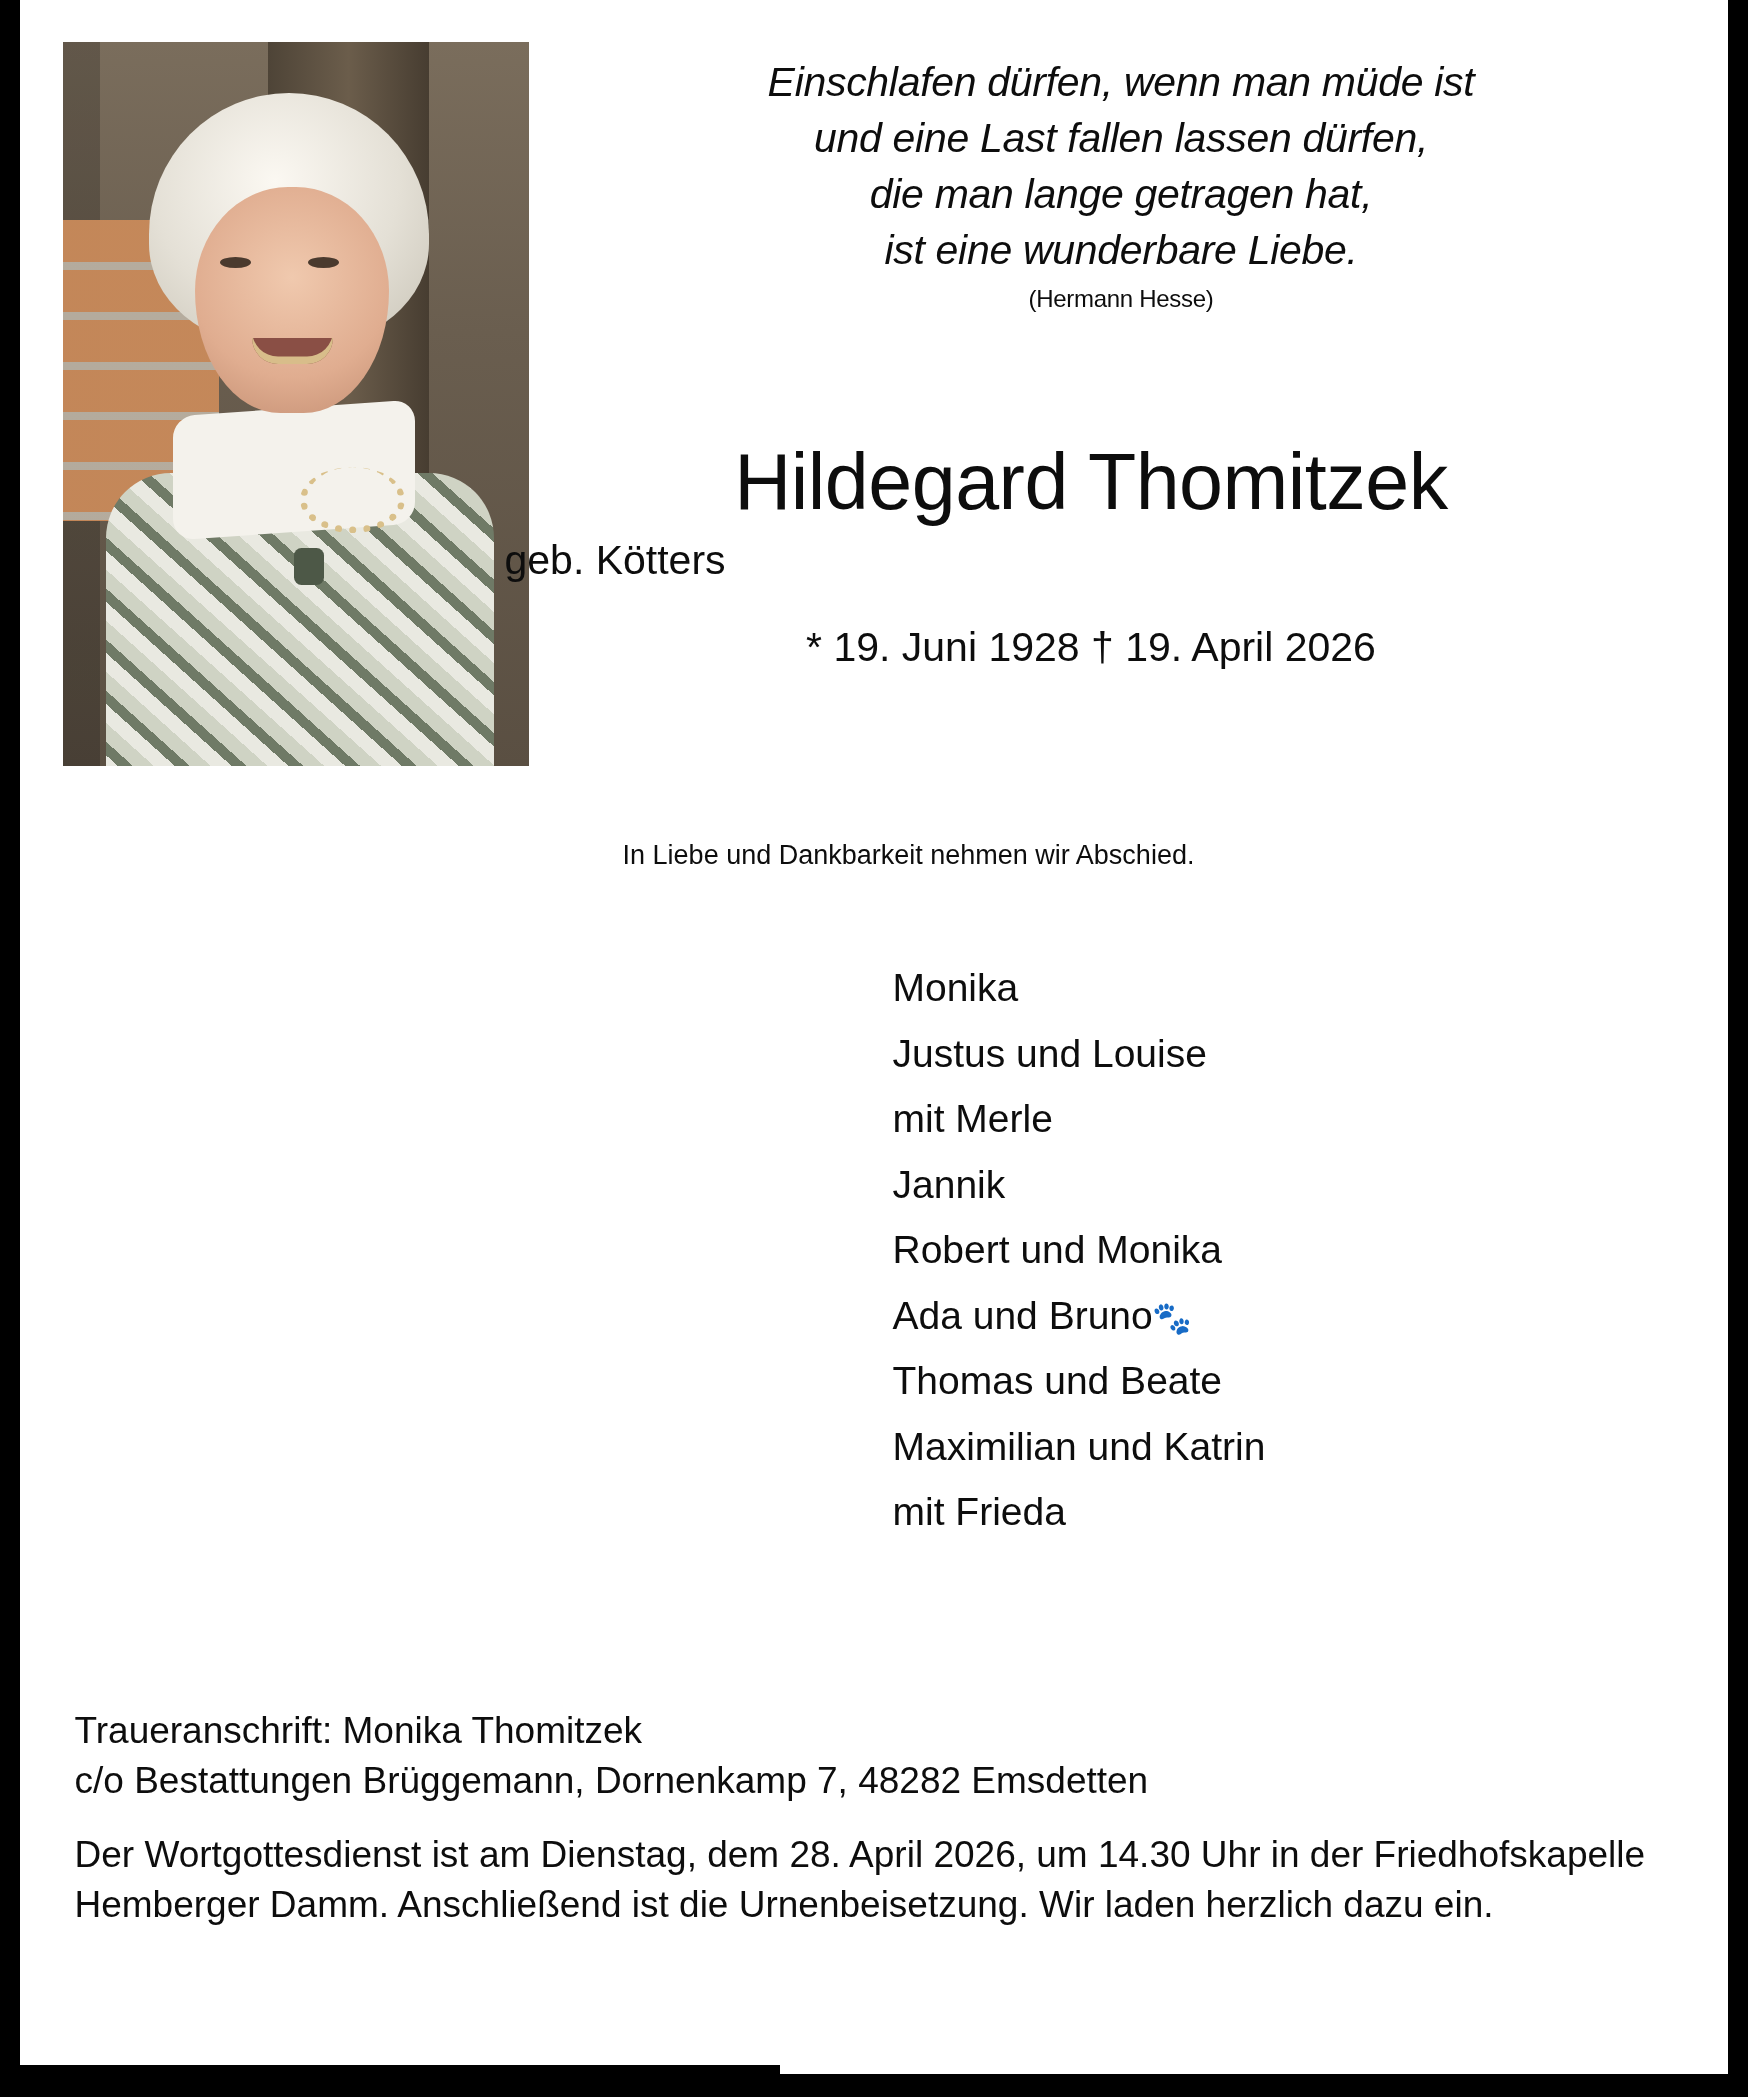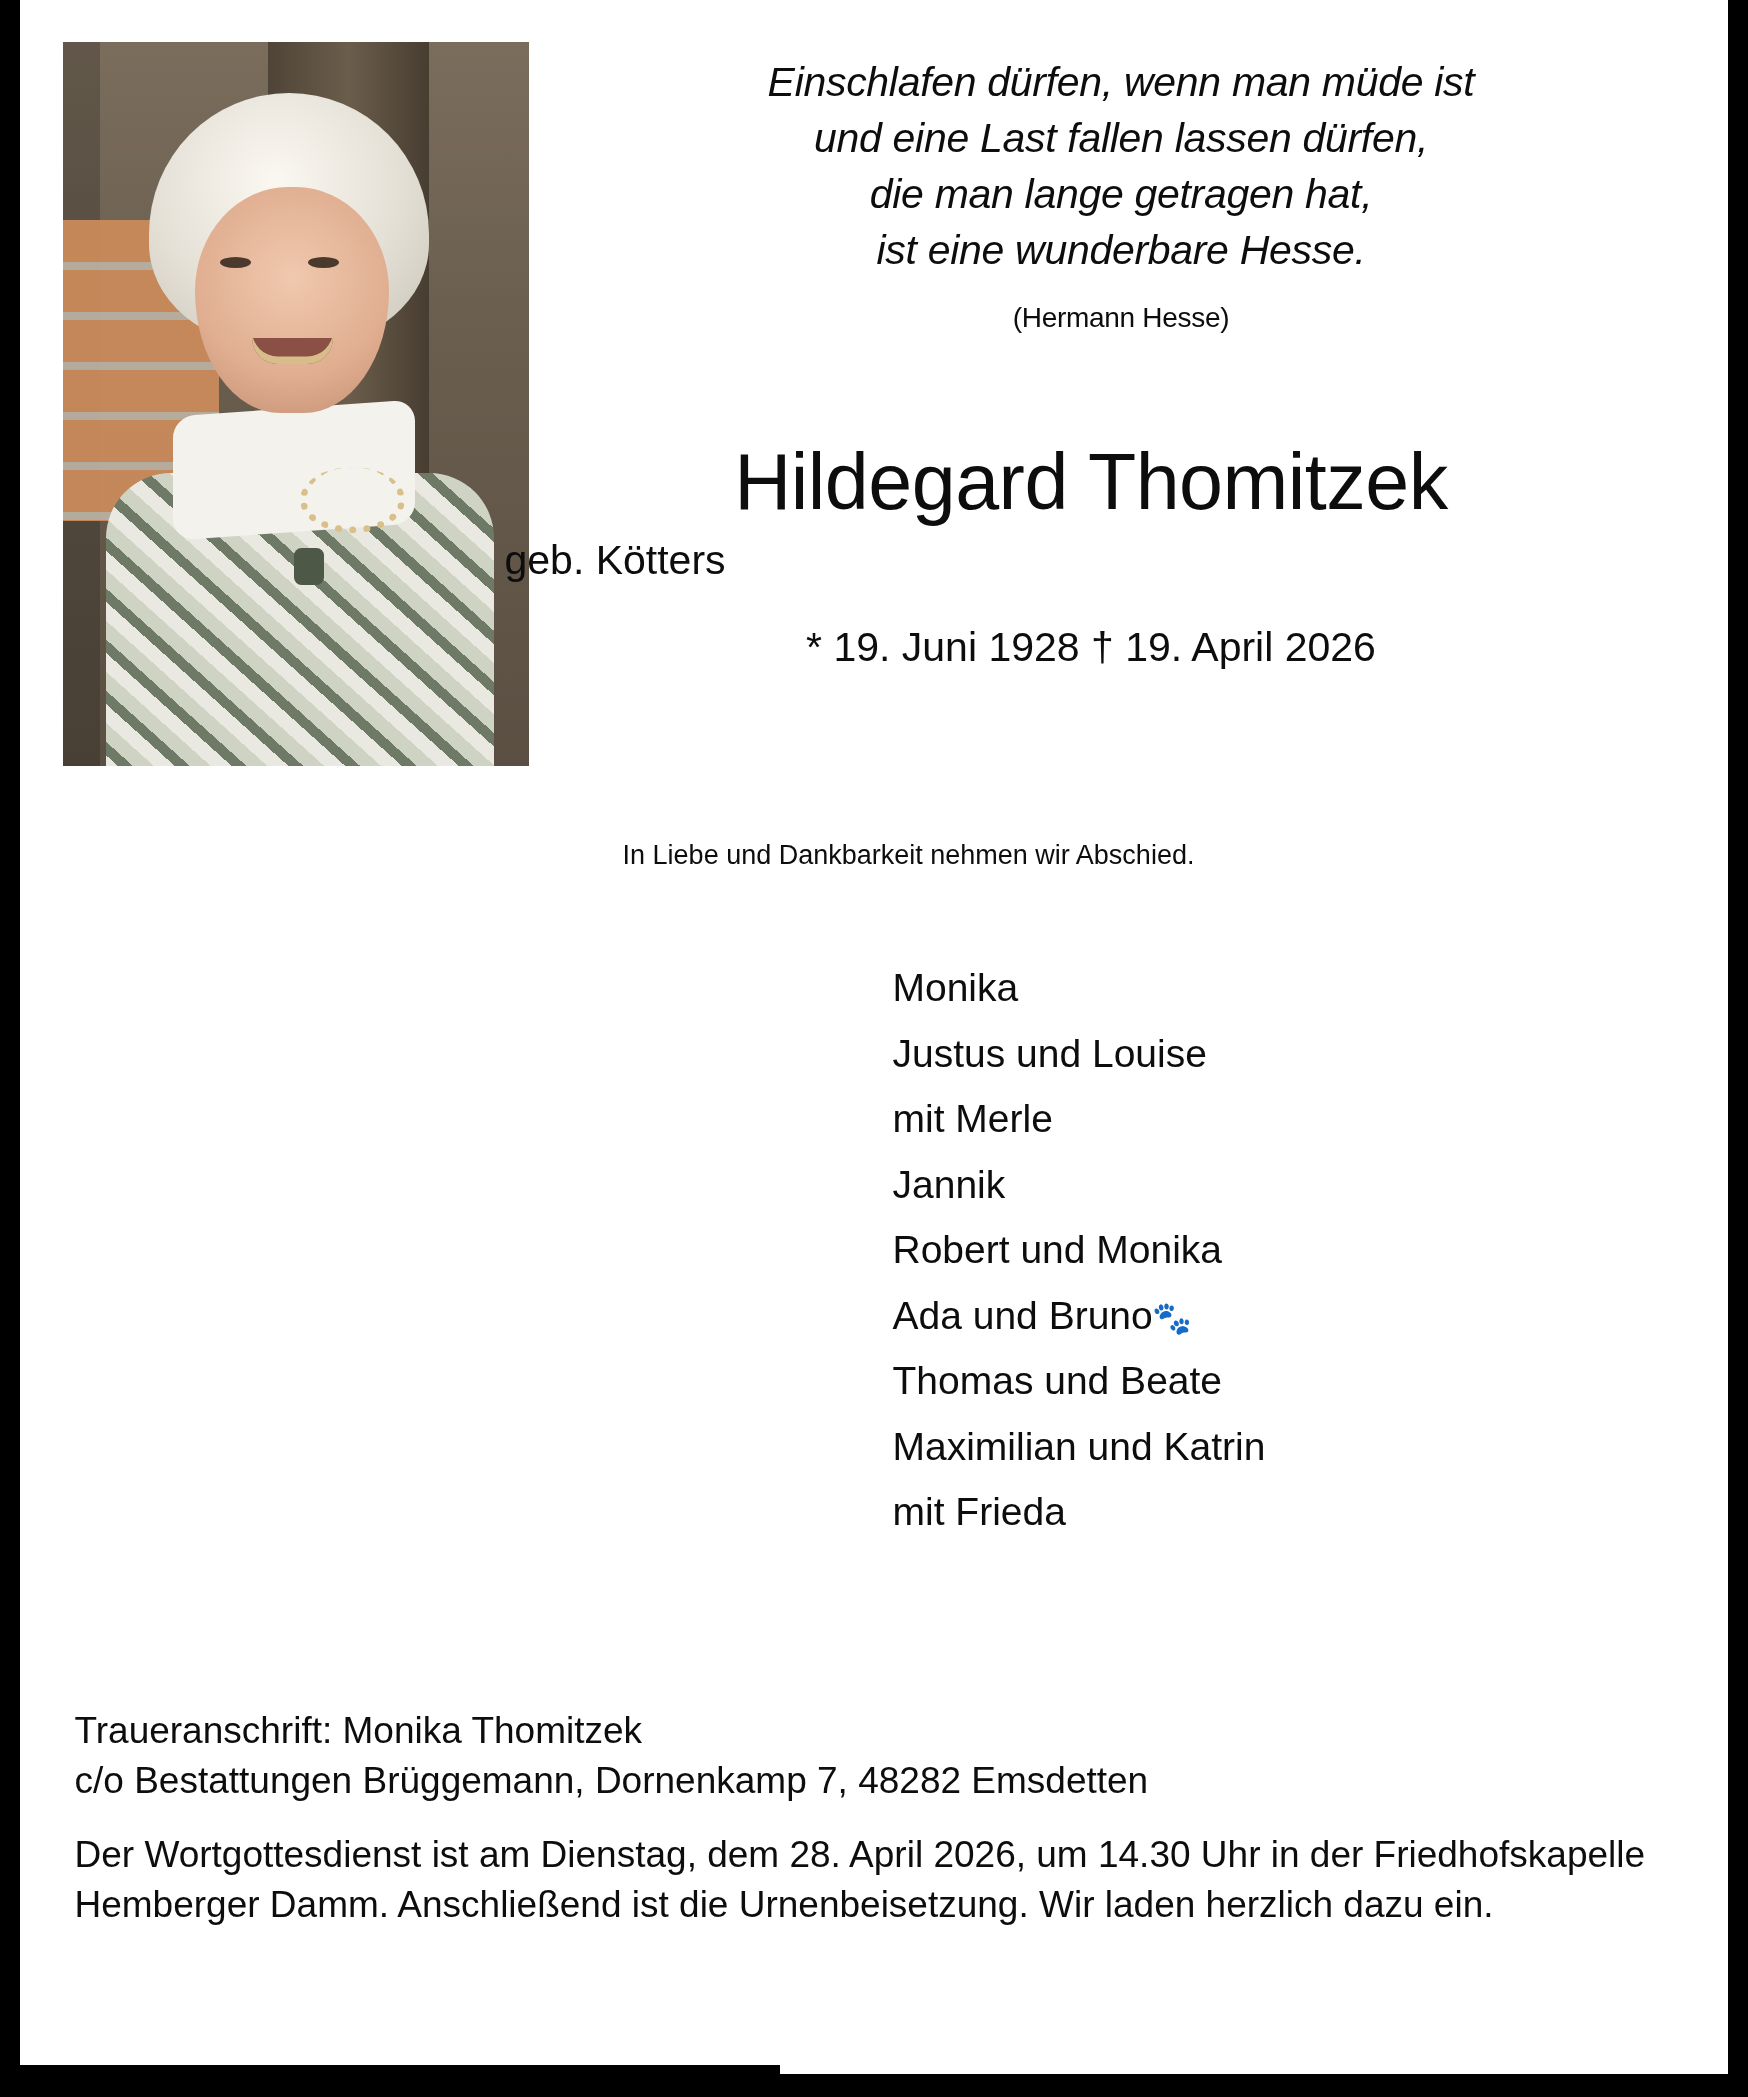--- a/index.html
+++ b/index.html
@@ -164,22 +164,22 @@
     left: 538px;
     top: 54px;
     width: 1125px;
     text-align: center;
     font-style: italic;
     font-size: 41px;
     line-height: 1.37;
     letter-spacing: -0.3px;
   }
   .poem-author {
-    margin-top: 20px;
-    font-size: 28px;
+    margin-top: 4px;
+    font-size: 24px;
     font-style: normal;
   }
 
   
   .name {
     position: absolute;
     left: 484px;
     top: 436px;
     width: 1173px;
     text-align: center;
@@ -270,21 +270,21 @@
       <div class="face"></div>
       <div class="eye-l"></div>
       <div class="eye-r"></div>
       <div class="mouth"></div>
     </div>
 
     <div class="poem">
       <div>Einschlafen dürfen, wenn man müde ist</div>
       <div>und eine Last fallen lassen dürfen,</div>
       <div>die man lange getragen hat,</div>
-      <div>ist eine wunderbare Hesse.</div>
+      <div>ist eine wunderbare Liebe.</div>
       <div class="poem-author">(Hermann Hesse)</div>
     </div>
 
     <div class="name">Hildegard Thomitzek</div>
     <div class="maiden">geb. Kötters</div>
     <div class="dates">* 19. Juni 1928    † 19. April 2026</div>
 
     <div class="farewell">In Liebe und Dankbarkeit nehmen wir Abschied.</div>
 
     <div class="mourners">

